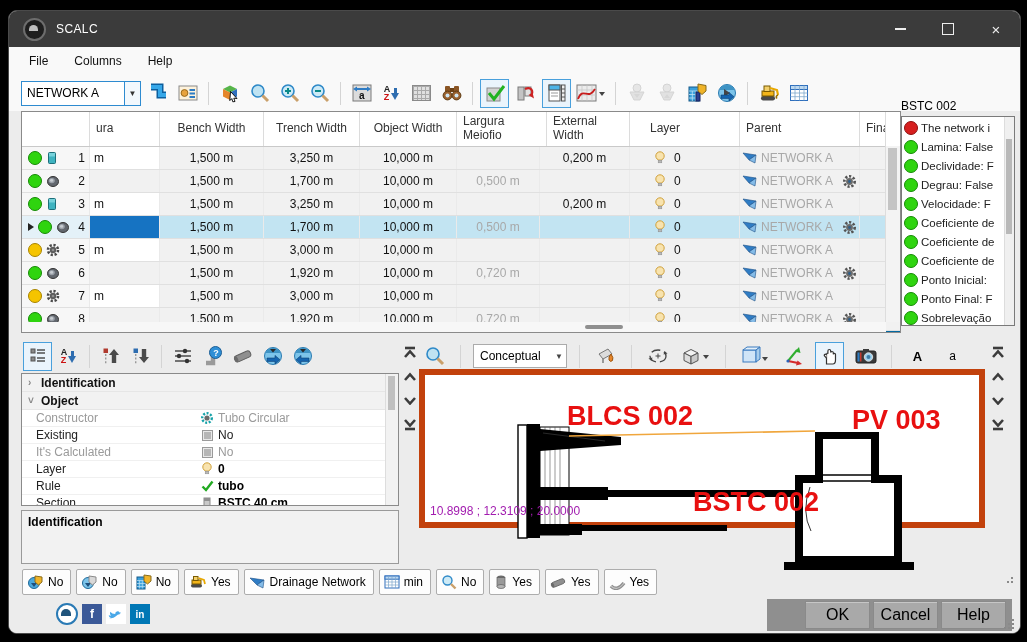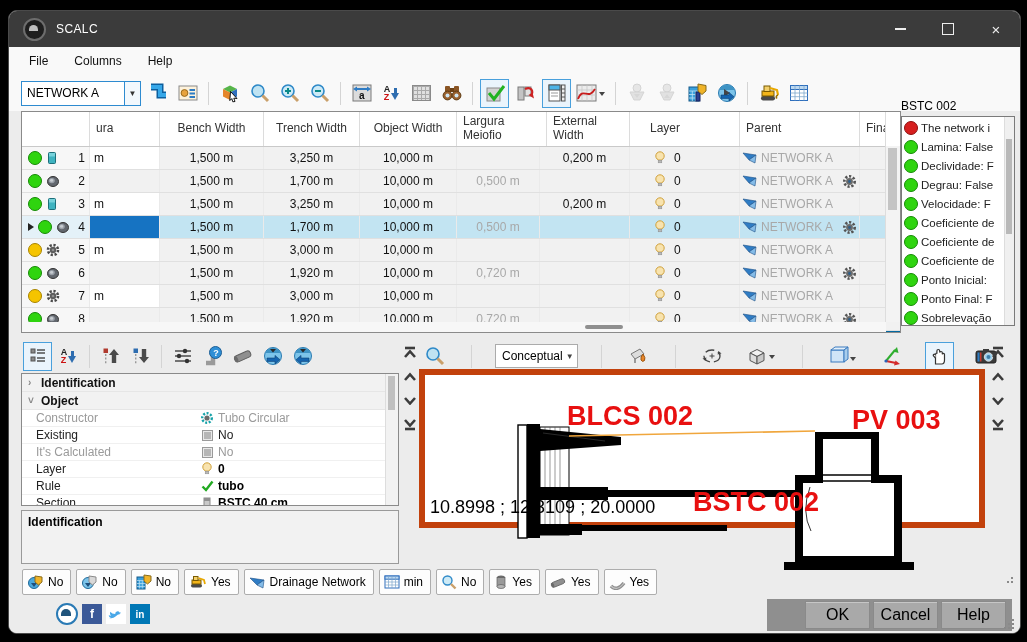--- a/index.html
+++ b/index.html
@@ -95,28 +95,28 @@
   .pdesc{position:absolute;left:12px;top:499px;width:378px;height:54px;border:1px solid #9a9a9a;
          background:#f2f2f2;box-sizing:border-box;padding:4px 6px;}
   .pdesc b{font-size:12px;color:#000;}
   .cbx{width:11px;height:11px;background:#e8e8e8;border:1px solid #9a9a9a;box-sizing:border-box;position:relative;}
   .cbx::after{content:"";position:absolute;left:1px;top:1px;right:1px;bottom:1px;background:#b6b6b6;}
   
   .chevcol{position:absolute;width:18px;display:flex;flex-direction:column;align-items:center;gap:9px;}
   .chevcol.lft{left:392px;top:334px;} .chevcol.rgt{left:980px;top:334px;}
   .chevbtn{width:16px;height:15px;display:flex;align-items:center;justify-content:center;}
   
-  .dtoolbar{position:absolute;left:412px;top:330px;width:560px;height:30px;display:flex;align-items:center;gap:19px;}
+  .dtoolbar{position:absolute;left:412px;top:330px;width:560px;height:30px;display:flex;align-items:center;gap:8px;}
   .dsel{width:92px;height:22px;border:1px solid #ababab;background:#fff;display:flex;align-items:center;}
   .dsel .val{flex:1;padding-left:6px;color:#000;}
   .dsel .dd{width:14px;font-size:8px;color:#444;text-align:center;}
   .letterA{font-size:13px;font-weight:bold;color:#000;}
   .lettera{font-size:12px;color:#000;}
   .canvas{position:absolute;left:410px;top:358px;width:566px;height:159px;background:#fff;border:6px solid #c2410c;box-sizing:border-box;}
-  .coords{position:absolute;left:5px;bottom:4px;font-size:18px;color:#000000;}
+  .coords{position:absolute;left:5px;bottom:4px;font-size:12px;color:#a21caf;}
   
   .togglerow{position:absolute;left:0;top:557px;right:0;height:28px;display:flex;align-items:center;gap:5px;padding-left:13px;}
   .tgl{height:24px;border:1px solid #adadad;background:#fdfdfd;border-radius:2px;display:flex;
        align-items:center;gap:4px;padding:0 7px 0 4px;color:#000;flex:none;}
   
   .footer{position:absolute;left:0;right:0;bottom:0;height:36px;background:#ececec;}
   .social{position:absolute;left:47px;top:6px;display:flex;align-items:center;gap:4px;}
   .soc{width:20px;height:20px;display:flex;align-items:center;justify-content:center;
        color:#fff;font-weight:bold;font-size:12px;}
   .soc.brand{width:22px;height:22px;border-radius:50%;background:#fff;border:2px solid #2a7ab5;box-sizing:border-box;position:relative;}

